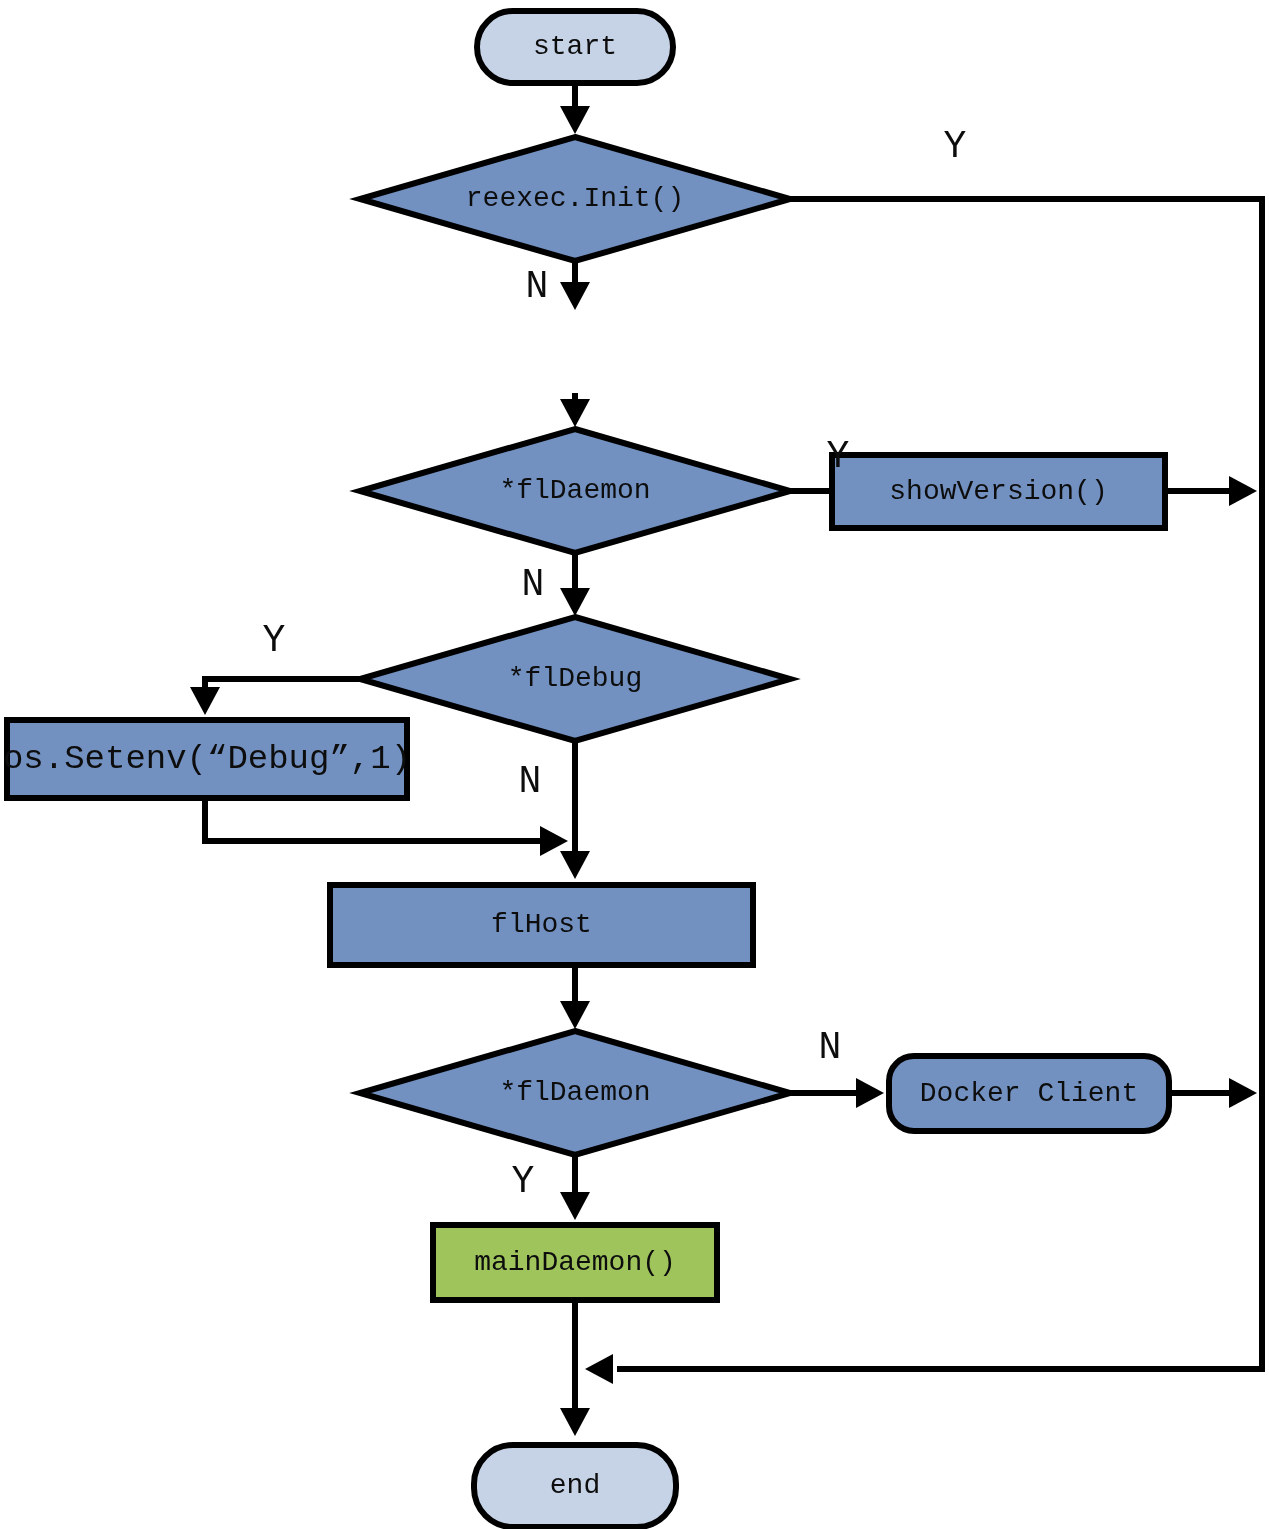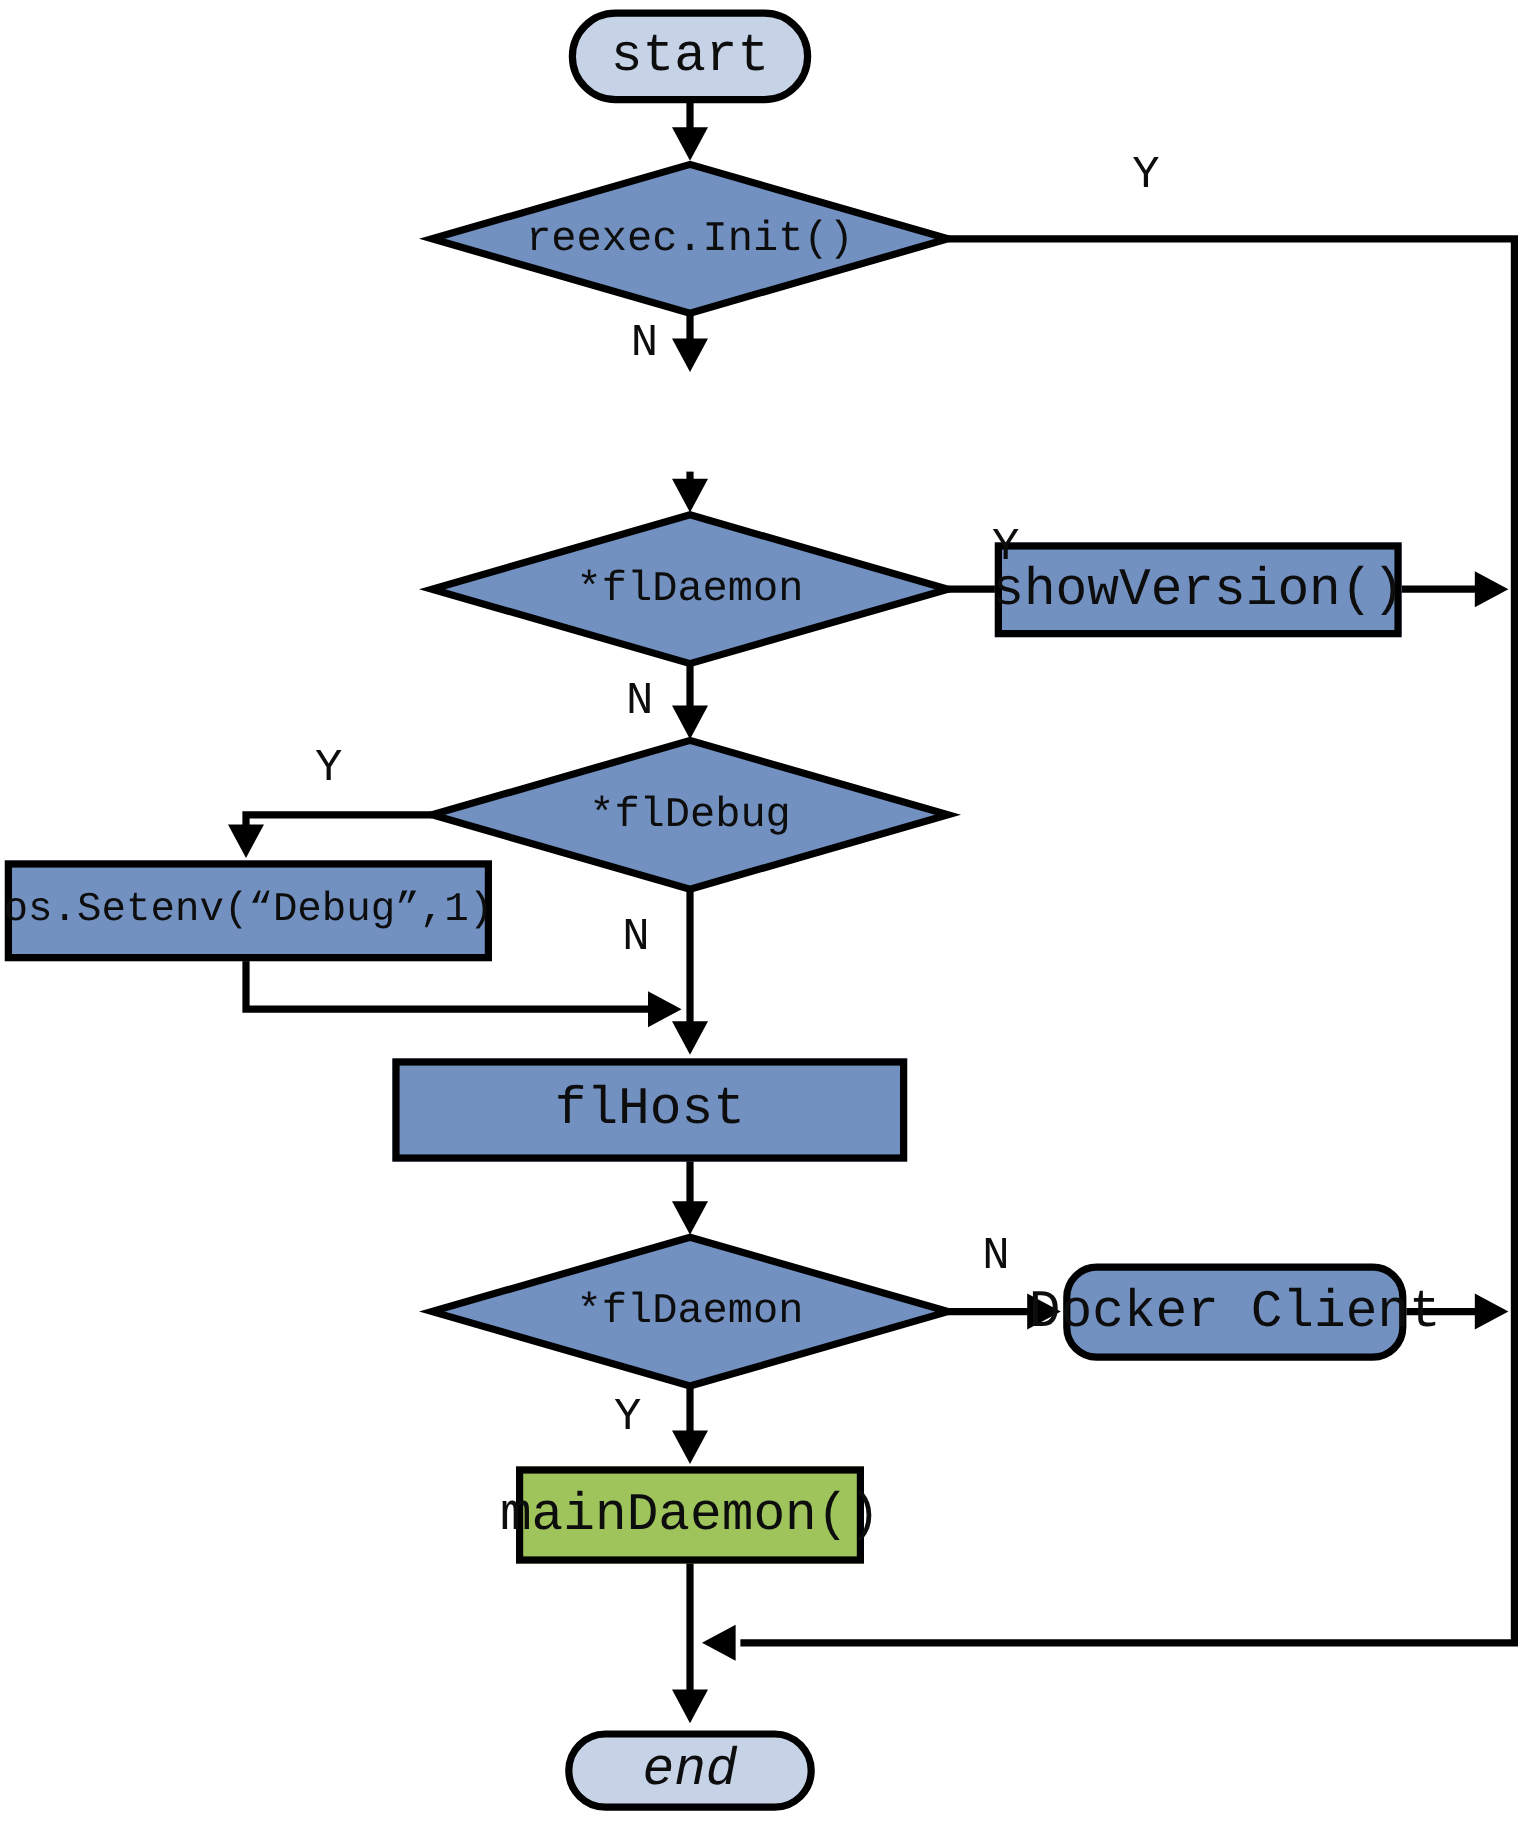--- a/index.html
+++ b/index.html
@@ -20,30 +20,30 @@
   }
   #wires{position:absolute;left:0;top:0;z-index:1;}
   #wires .wire{stroke:var(--stroke);stroke-width:6;fill:none;}
   #wires .arrowhead{fill:var(--stroke);stroke:none;}
   #wires .diamond{fill:var(--node-fill);stroke:var(--stroke);stroke-width:6;stroke-linejoin:miter;}
   .node{
     position:absolute;z-index:2;
     display:flex;align-items:center;justify-content:center;
     border:6px solid var(--stroke);
     background:var(--node-fill);
-    font-size:44px;line-height:1;white-space:nowrap;
+    font-size:28px;line-height:1;white-space:nowrap;
     box-sizing:border-box;
   }
   .terminator{border-radius:42px;background:var(--terminator-fill);}
   .highlight{background:var(--highlight-fill);}
   .smalltext{font-size:34px;}
   .dlabel{
     position:absolute;z-index:3;
     display:flex;align-items:center;justify-content:center;
-    font-size:35px;line-height:1;white-space:nowrap;
+    font-size:28px;line-height:1;white-space:nowrap;
     width:400px;height:70px;
   }
   .elabel{
     position:absolute;z-index:3;
     display:flex;align-items:center;justify-content:center;
     font-size:38px;line-height:1;
     width:44px;height:48px;
   }
 </style>
 </head>
@@ -122,21 +122,21 @@
   </div>
 
   <div class="node" style="left:886px;top:1053px;width:286px;height:81px;border-radius:28px;">
     <span>Docker Client</span>
   </div>
 
   <div class="node highlight" style="left:430px;top:1222px;width:290px;height:81px;font-family:Liberation Mono, monospace;">
     <span>mainDaemon()</span>
   </div>
 
-  <div class="node terminator" style="left:471px;top:1442px;width:208px;height:67px;font-style:italic;">
+  <div class="node terminator" style="left:471px;top:1442px;width:208px;height:88px;">
     <span>end</span>
   </div>
 
   <div class="dlabel" style="left:375px;top:164px;">reexec.Init()</div>
   <div class="dlabel" style="left:375px;top:456px;">*flDaemon</div>
   <div class="dlabel" style="left:375px;top:1058px;">*flDaemon</div>
   <div class="dlabel" style="left:375px;top:644px;">*flDebug</div>
 
   <div class="elabel" style="left:933px;top:123px;">Y</div>
   <div class="elabel" style="left:515px;top:263px;">N</div>

